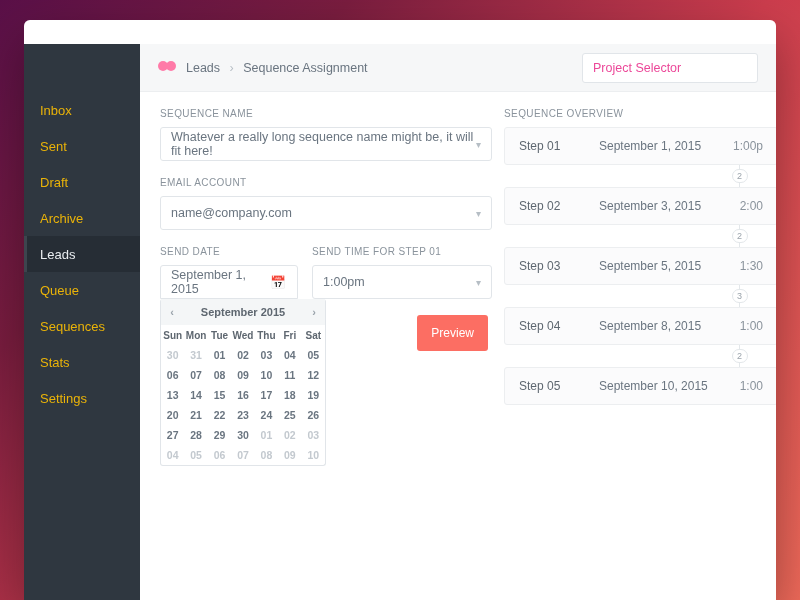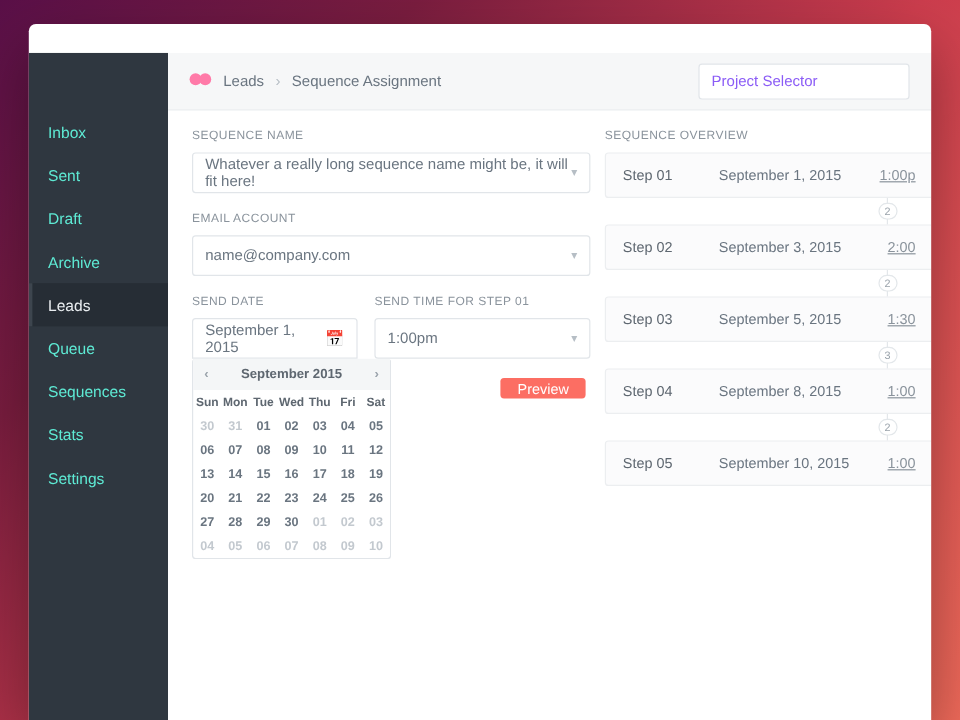--- a/index.html
+++ b/index.html
@@ -16,40 +16,40 @@
   display: flex; flex-direction: column;
 }
 .titlebar {
   height: 24px; background: rgba(255,255,255,.22); display: flex; align-items: center; padding-left: 14px; gap: 8px;
 }
 .dot { width: 9px; height: 9px; border: 1px solid rgba(255,255,255,.8); border-radius: 50%; }
 .body { flex: 1; display: flex; overflow: hidden; }
 .sidebar { width: 116px; background: #2f3740; padding-top: 48px; }
 .side-item {
   height: 36px; display: flex; align-items: center; padding-left: 16px;
-  color: #5eead4; font-size: 13px; cursor: pointer;
+  color: #eab308; font-size: 13px; cursor: pointer;
 }
 .side-item.active { background: #262d35; color: #e9edf0; border-left: 3px solid #3d454e; padding-left: 13px; }
 .main { flex: 1; display: flex; flex-direction: column; overflow: hidden; }
 .header {
   height: 48px; background: #f6f7f8; border-bottom: 1px solid #eceef0;
   display: flex; align-items: center; padding: 0 18px; gap: 10px;
 }
 .brain { width: 18px; height: 14px; position: relative; }
 .brain::before, .brain::after {
   content:""; position:absolute; width:10px; height:10px; border-radius:50%;
   background:#ff7aa8; top:0;
 }
 .brain::before { left:0; } .brain::after { right:0; }
 .crumb { font-size: 12.5px; color: #6a7580; }
 .crumb .sep { color: #b6bec5; margin: 0 6px; }
 .project-selector {
   margin-left: auto; height: 30px; width: 176px; background: #fff;
   border: 1px solid #e1e5e9; border-radius: 3px; display:flex; align-items:center;
-  padding: 0 10px; font-size: 12.5px; color: #8b5cf6;
+  padding: 0 10px; font-size: 12.5px; color: #ec4899;
 }
 .content { flex:1; display:flex; overflow:hidden; }
 .form-col { width: 352px; padding: 16px 0 0 20px; }
 .overview-col { flex:1; padding: 16px 0 0 12px; overflow:hidden; }
 .label { font-size: 10px; letter-spacing: .4px; color: #8a939c; margin-bottom: 8px; }
 .select {
   height: 34px; border:1px solid #e1e5e9; border-radius:3px; background:#fff;
   display:flex; align-items:center; padding:0 10px; font-size:12.5px; color:#6a7580;
   position:relative; margin-bottom: 16px;
 }
@@ -69,30 +69,30 @@
 }
 .cal-head .nav { position:absolute; top:0; height:26px; width:22px; display:flex; align-items:center; justify-content:center; color:#9aa3ab; cursor:pointer; }
 .cal-head .prev { left:0; } .cal-head .next { right:0; }
 .cal-grid { display:grid; grid-template-columns: repeat(7,1fr); }
 .cal-dh { text-align:center; font-weight:600; padding:5px 0 4px; color:#5e6770; font-size:10px; }
 .cal-d { text-align:center; padding:4px 0;font-weight:bold; }
 .cal-d.muted { color:#c3c9cf; }
 .preview-row { display:flex; justify-content:flex-end; margin-top:14px; padding-right: 4px; }
 .preview-btn {
   background:#fc6e63; color:#fff; border:none; border-radius:3px;
-  height:17px; padding:0 14px; font-size:12px; cursor:pointer;
+  height:36px; padding:0 14px; font-size:12px; cursor:pointer;
 }
 .step {
   border:1px solid #eceef0; border-radius:3px; background:#fbfbfc;
   height:38px; display:flex; align-items:center; padding:0 14px;
   font-size:12px; color:#6a7580; gap:24px; margin-right:-2px;justify-content:space-between;
 }
 .step .name { color:#5e6770; font-weight:500; width:56px; }
 .step .date { flex:1; }
-.step .time { color:#8a939c;text-decoration:underline; }
+.step .time { color:#8a939c; }
 .connector {
   height:22px; display:flex; justify-content:flex-end; padding-right:36px;
 }
 .connector .line {
   width:1px; background:#e3e7ea; position:relative;
 }
 .connector .badge {
   position:absolute; left:50%; top:50%; transform:translate(-50%,-50%);
   width:16px; height:14px; border:1px solid #e3e7ea; border-radius:8px;
   background:#fff; font-size:9px; color:#9aa3ab; display:flex; align-items:center; justify-content:center;

